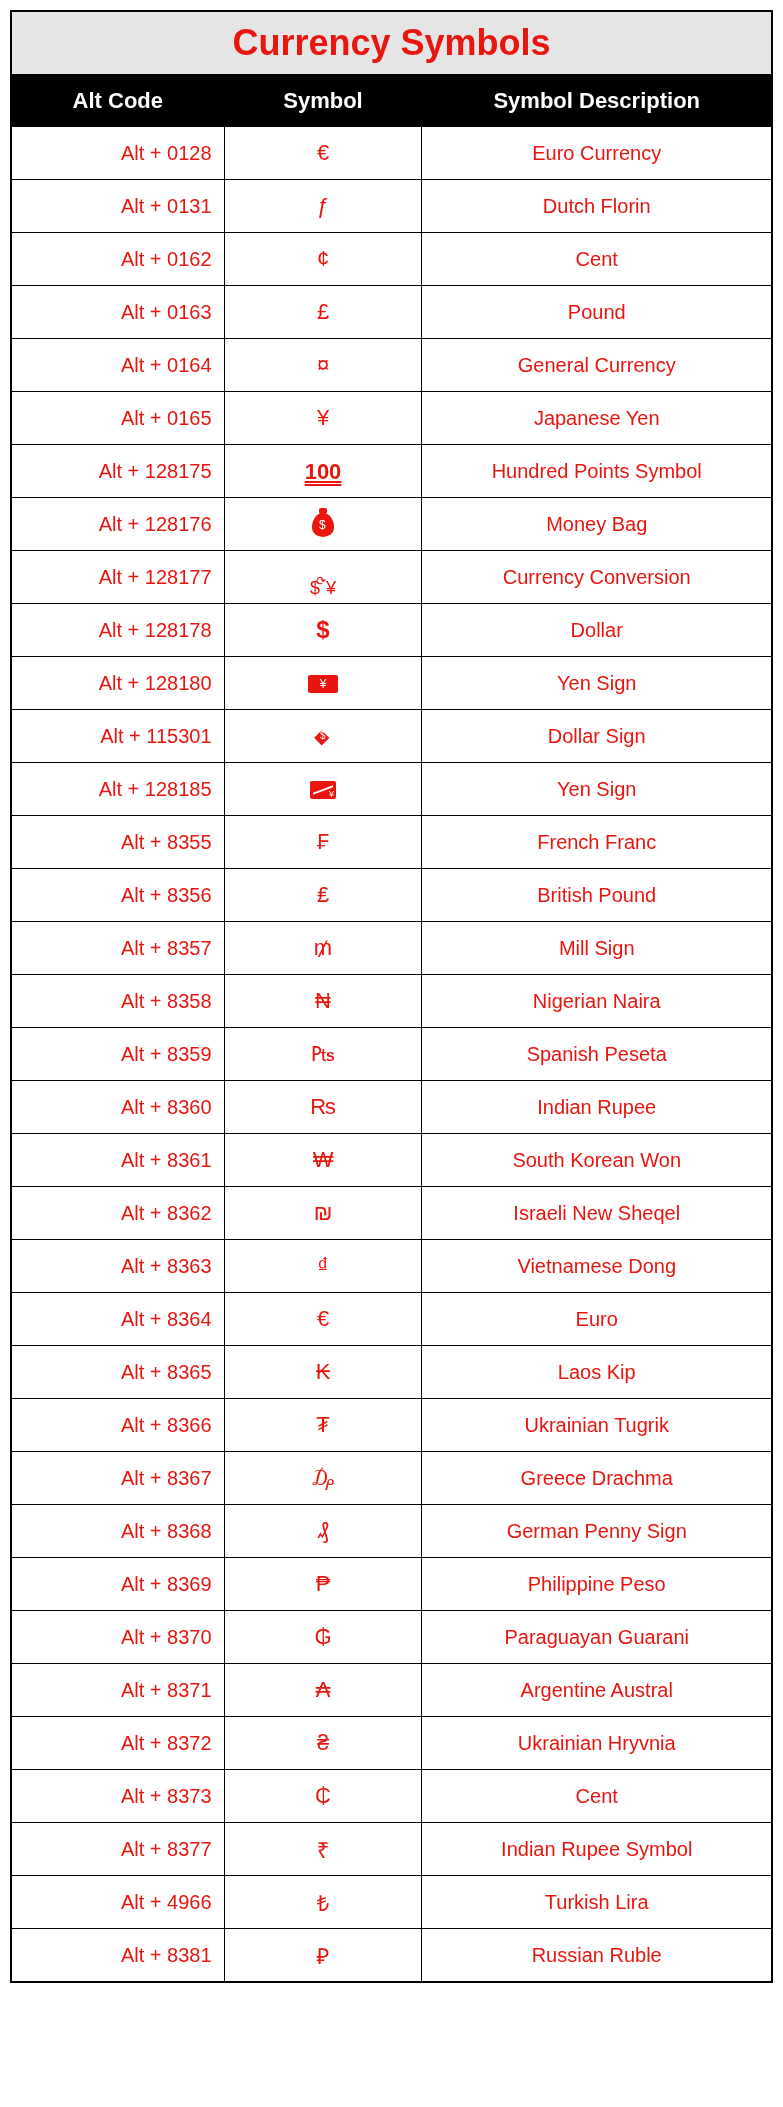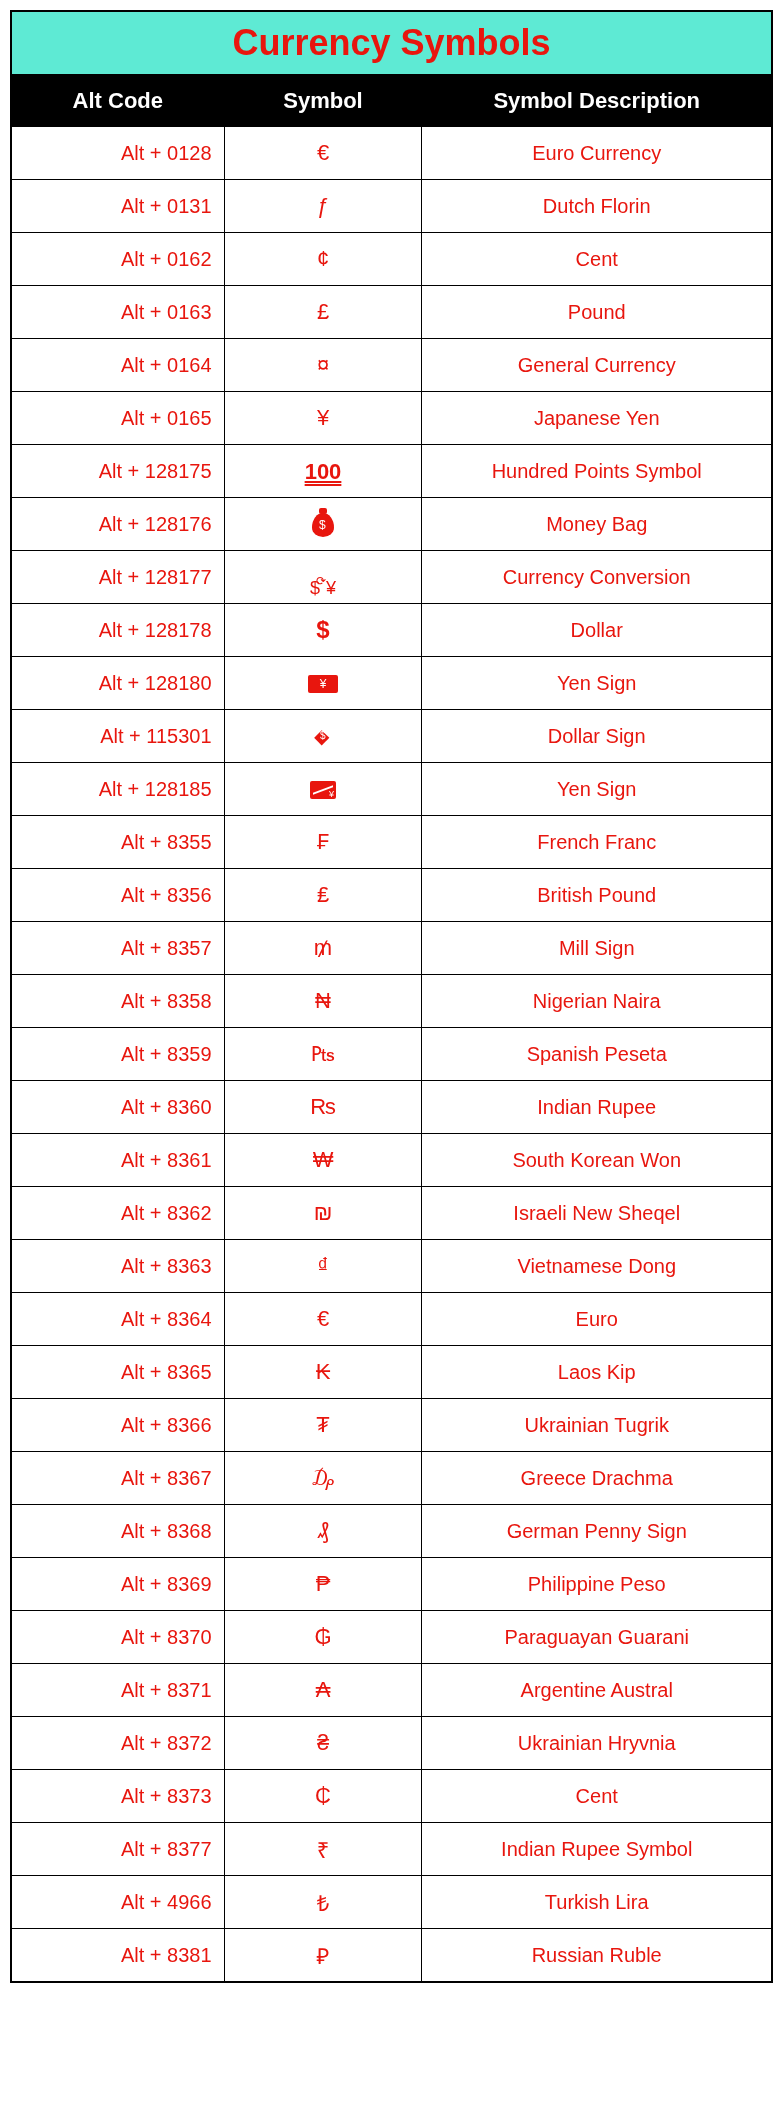--- a/index.html
+++ b/index.html
@@ -16,21 +16,21 @@
     border: 2px solid #000;
   }
   caption {
     caption-side: top;
     font-size: 36px;
     font-weight: 600;
     color: #e8160e;
     padding: 10px 16px;
     border: 2px solid #000;
     border-bottom: none;
-    background: #5eead4;
+    background: #e5e5e5;
   }
   thead th {
     background: #000000;
     color: #ffffff;
     font-size: 22px;
     font-weight: 700;
     padding: 12px 5px;
     text-align: center;
     border: 1px solid #000;
   }

